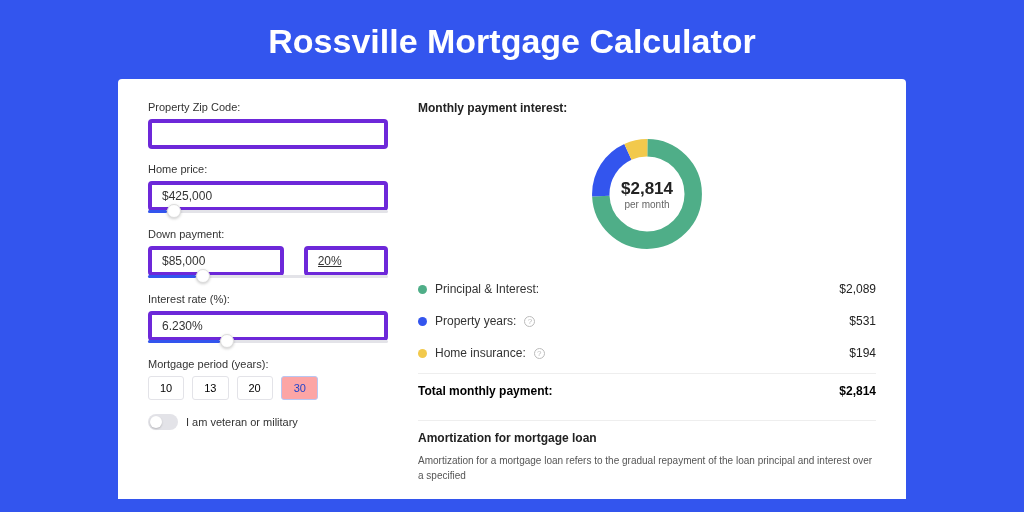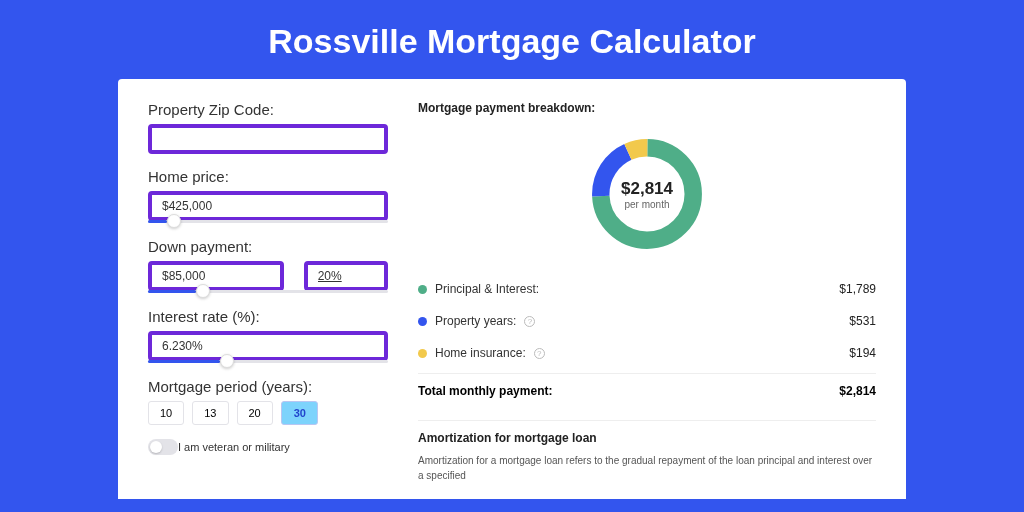--- a/index.html
+++ b/index.html
@@ -2,33 +2,33 @@
 <html><head>
 <meta charset="utf-8">
 <style>
   * { box-sizing: border-box; margin: 0; padding: 0; }
   html, body { width: 1024px; height: 512px; overflow: hidden; font-family: -apple-system, BlinkMacSystemFont, "Segoe UI", Arial, sans-serif; }
   body { background: #3355ee; }
   .page-title { color: #fff; font-size: 34px; font-weight: 700; text-align: center; padding: 22px 0 18px; }
   .card { background: #fff; margin: 0 auto; width: 788px; min-height: 420px; border-radius: 4px 4px 0 0; padding: 22px 30px 0 30px; display: flex; gap: 30px; }
   .left { width: 240px; }
   .right { flex: 1; }
-  .label { font-size: 15px; color: #333; margin-bottom: 6px; }
+  .label { font-size: 11px; color: #333; margin-bottom: 6px; }
   .input { width: 100%; height: 30px; border: 4px solid #6d28d9; border-radius: 4px; padding: 0 10px; font-size: 12px; color: #333; }
   .field { margin-bottom: 14px; position: relative; }
   .slider-track { height: 3px; background: #e3e3e8; border-radius: 2px; position: relative; top: -1px; }
   .slider-fill { height: 3px; background: #3355ee; border-radius: 2px; }
   .slider-thumb { width: 14px; height: 14px; background: #fff; border: 1px solid #ddd; border-radius: 50%; position: absolute; top: -6px; box-shadow: 0 1px 3px rgba(0,0,0,.2); }
   .row-2 { display: flex; gap: 20px; }
   .row-2 .input:first-child { width: 62%; }
   .row-2 .input:last-child { width: 38%; text-decoration: underline; }
   .periods { display: flex; gap: 4px; }
   .period-btn { font-size: 11px; padding: 5px 11px; border: 1px solid #e3e3e8; background: #fff; cursor: pointer; border-radius: 3px; margin-right: 4px; }
-  .period-btn.active { background: #7dd3fc; border-color: #b8c6f2; color: #2244cc; font-weight: 700; padding-left: 12px; }
-  .toggle-row { display: flex; align-items: center; margin-top: 12px; }
+  .period-btn.active { background: #fca5a5; border-color: #b8c6f2; color: #2244cc; font-weight: 400; padding-left: 12px; }
+  .toggle-row { display: flex; align-items: center; gap: 8px; margin-top: 12px; }
   .toggle { width: 30px; height: 16px; background: #e3e3e8; border-radius: 10px; position: relative; }
   .toggle-knob { width: 12px; height: 12px; background: #fff; border-radius: 50%; position: absolute; top: 2px; left: 2px; box-shadow: 0 1px 2px rgba(0,0,0,.2); }
   .toggle-label { font-size: 11px; color: #333; }
   .section-title { font-size: 12px; font-weight: 700; color: #222; margin-bottom: 8px; }
   .donut-wrap { display: flex; justify-content: center; padding: 10px 0 18px; }
   .donut { position: relative; width: 122px; height: 122px; }
   .donut svg { width: 122px; height: 122px; }
   .donut-center { position: absolute; top: 0; left: 0; right: 0; bottom: 0; display: flex; flex-direction: column; align-items: center; justify-content: center; }
   .donut-amount { font-size: 17px; font-weight: 700; color: #222; }
   .donut-sub { font-size: 10px; color: #666; }
@@ -100,21 +100,21 @@
     <div class="toggle-row">
       <div class="toggle">
         <div class="toggle-knob"></div>
       </div>
       <span class="toggle-label">I am veteran or military</span>
     </div>
 
   </div>
 
   <div class="right">
-    <div class="section-title">Mortgage payment breakdown:</div>
+    <div class="section-title">Monthly payment interest:</div>
 
     <div class="donut-wrap">
       <div class="donut">
         <svg viewBox="0 0 42 42">
           <circle cx="21" cy="21" r="15.915" fill="none" stroke="#4fae88" stroke-width="6" stroke-dasharray="74.2 25.8" stroke-dashoffset="25"></circle>
           <circle cx="21" cy="21" r="15.915" fill="none" stroke="#3355ee" stroke-width="6" stroke-dasharray="18.9 81.1" stroke-dashoffset="50.8"></circle>
           <circle cx="21" cy="21" r="15.915" fill="none" stroke="#f2c94c" stroke-width="6" stroke-dasharray="6.9 93.1" stroke-dashoffset="31.9"></circle>
         </svg>
         <div class="donut-center">
           <div class="donut-amount">$2,814</div>
@@ -122,21 +122,21 @@
         </div>
       </div>
     </div>
 
     <div id="legend">
         <div class="legend-row">
           <div class="legend-left">
             <span class="legend-dot" style="background: rgb(79, 174, 136);"></span>
             <span>Principal &amp; Interest:</span>
           </div>
-          <span class="legend-val">$1,789</span>
+          <span class="legend-val">$2,089</span>
         </div>
         <div class="legend-row">
           <div class="legend-left">
             <span class="legend-dot" style="background: rgb(51, 85, 238);"></span>
             <span>Property years:</span>
             <span class="help-icon">?</span>
           </div>
           <span class="legend-val">$531</span>
         </div>
         <div class="legend-row">

